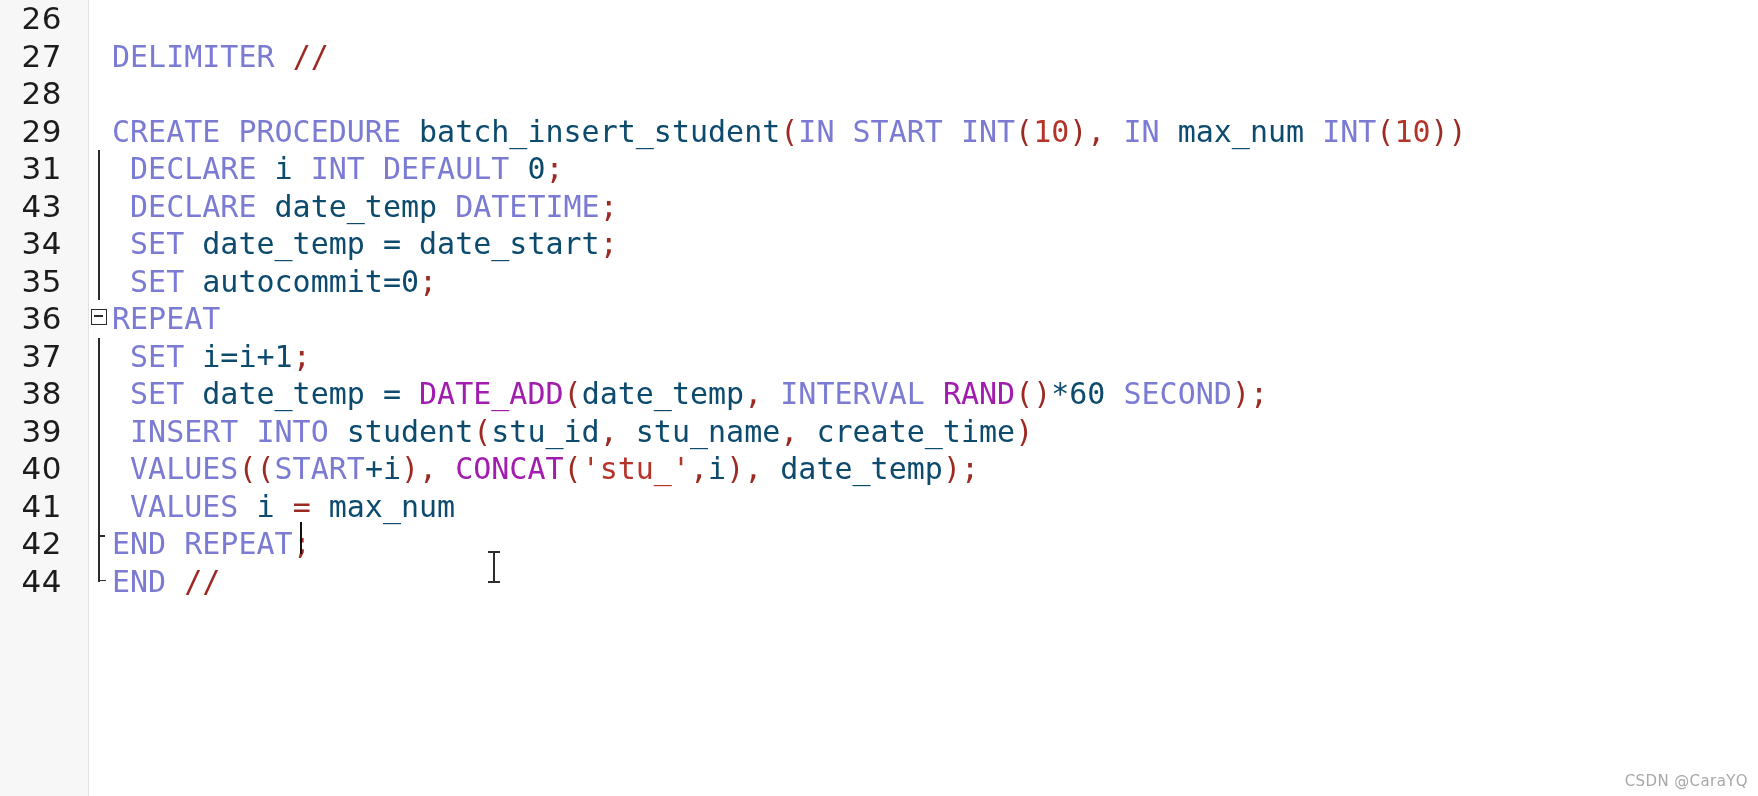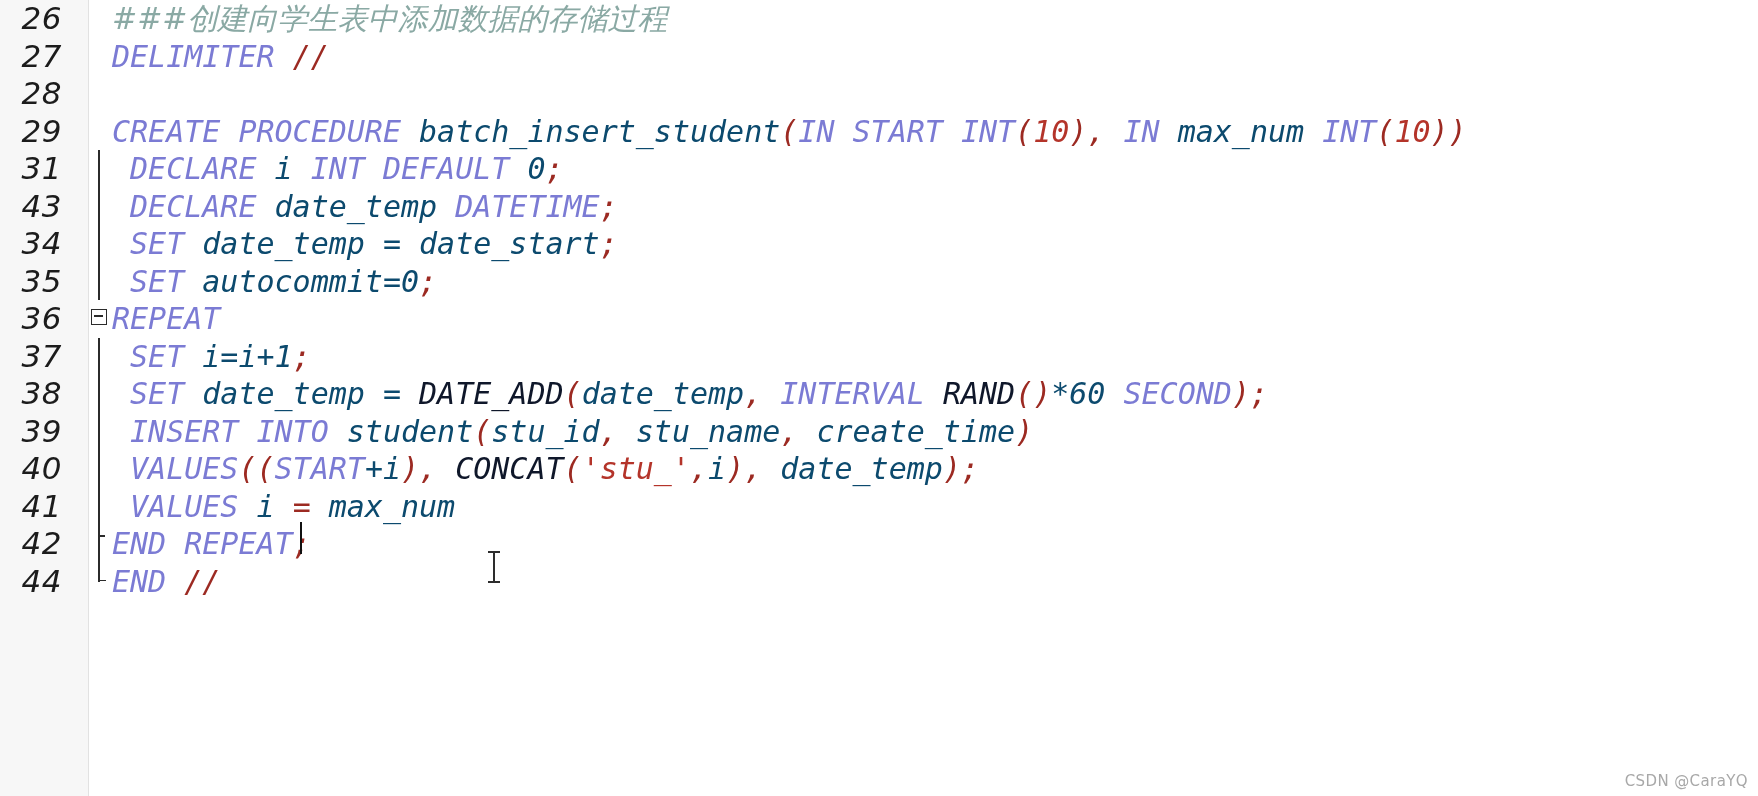--- a/index.html
+++ b/index.html
@@ -31,21 +31,20 @@
     background: #f7f7f7;
     border-right: 1px solid #e2e2e2;
   }
 
   .code-area {
     position: absolute;
     left: 0;
     top: 0;
     width: 1422px;
     height: 796px;
-    font-style: italic;
   }
 
   .line {
     position: relative;
     height: 37.5px;
     line-height: 37.5px;
     white-space: pre;
     font-size: 30px;
   }
 
@@ -139,21 +138,21 @@
     left: 112px;
     top: 0;
     color: #1a1a1a;
     font-family: "DejaVu Sans Mono", "Liberation Mono", monospace;
     font-size: 30px;
     letter-spacing: 0px;
   }
 
   
   .kw      { color: #7b7bd4; }   
-  .fn      { color: #0f172a; text-align: center; }   
+  .fn      { color: #a21caf; text-align: center; }   
   .str     { color: #b4342a; }   
   .punct   { color: #9c2a22; }   
   .cmt     { color: #8aa9a4; }   
   .plain   { color: #0c4a6e; }
 
   .cmt-line {
     font-family: "DejaVu Sans", "Liberation Sans", sans-serif;
     font-size: 30px;
   }
 
@@ -204,21 +203,20 @@
 <body>
 
 <div id="editor">
 
   <div class="gutter"></div>
 
   <div class="code-area">
 
     <div class="line">
       <span class="lineno">26</span>
-      <span class="code-text cmt cmt-line"><span>###创建向学生表中添加数据的存储过程</span></span>
     </div>
 
     <div class="line">
       <span class="lineno">27</span>
       <span class="code-text"><span class="kw">DELIMITER</span> <span class="punct">//</span></span>
     </div>
 
     <div class="line">
       <span class="lineno">28</span>
       <span class="code-text"></span>

